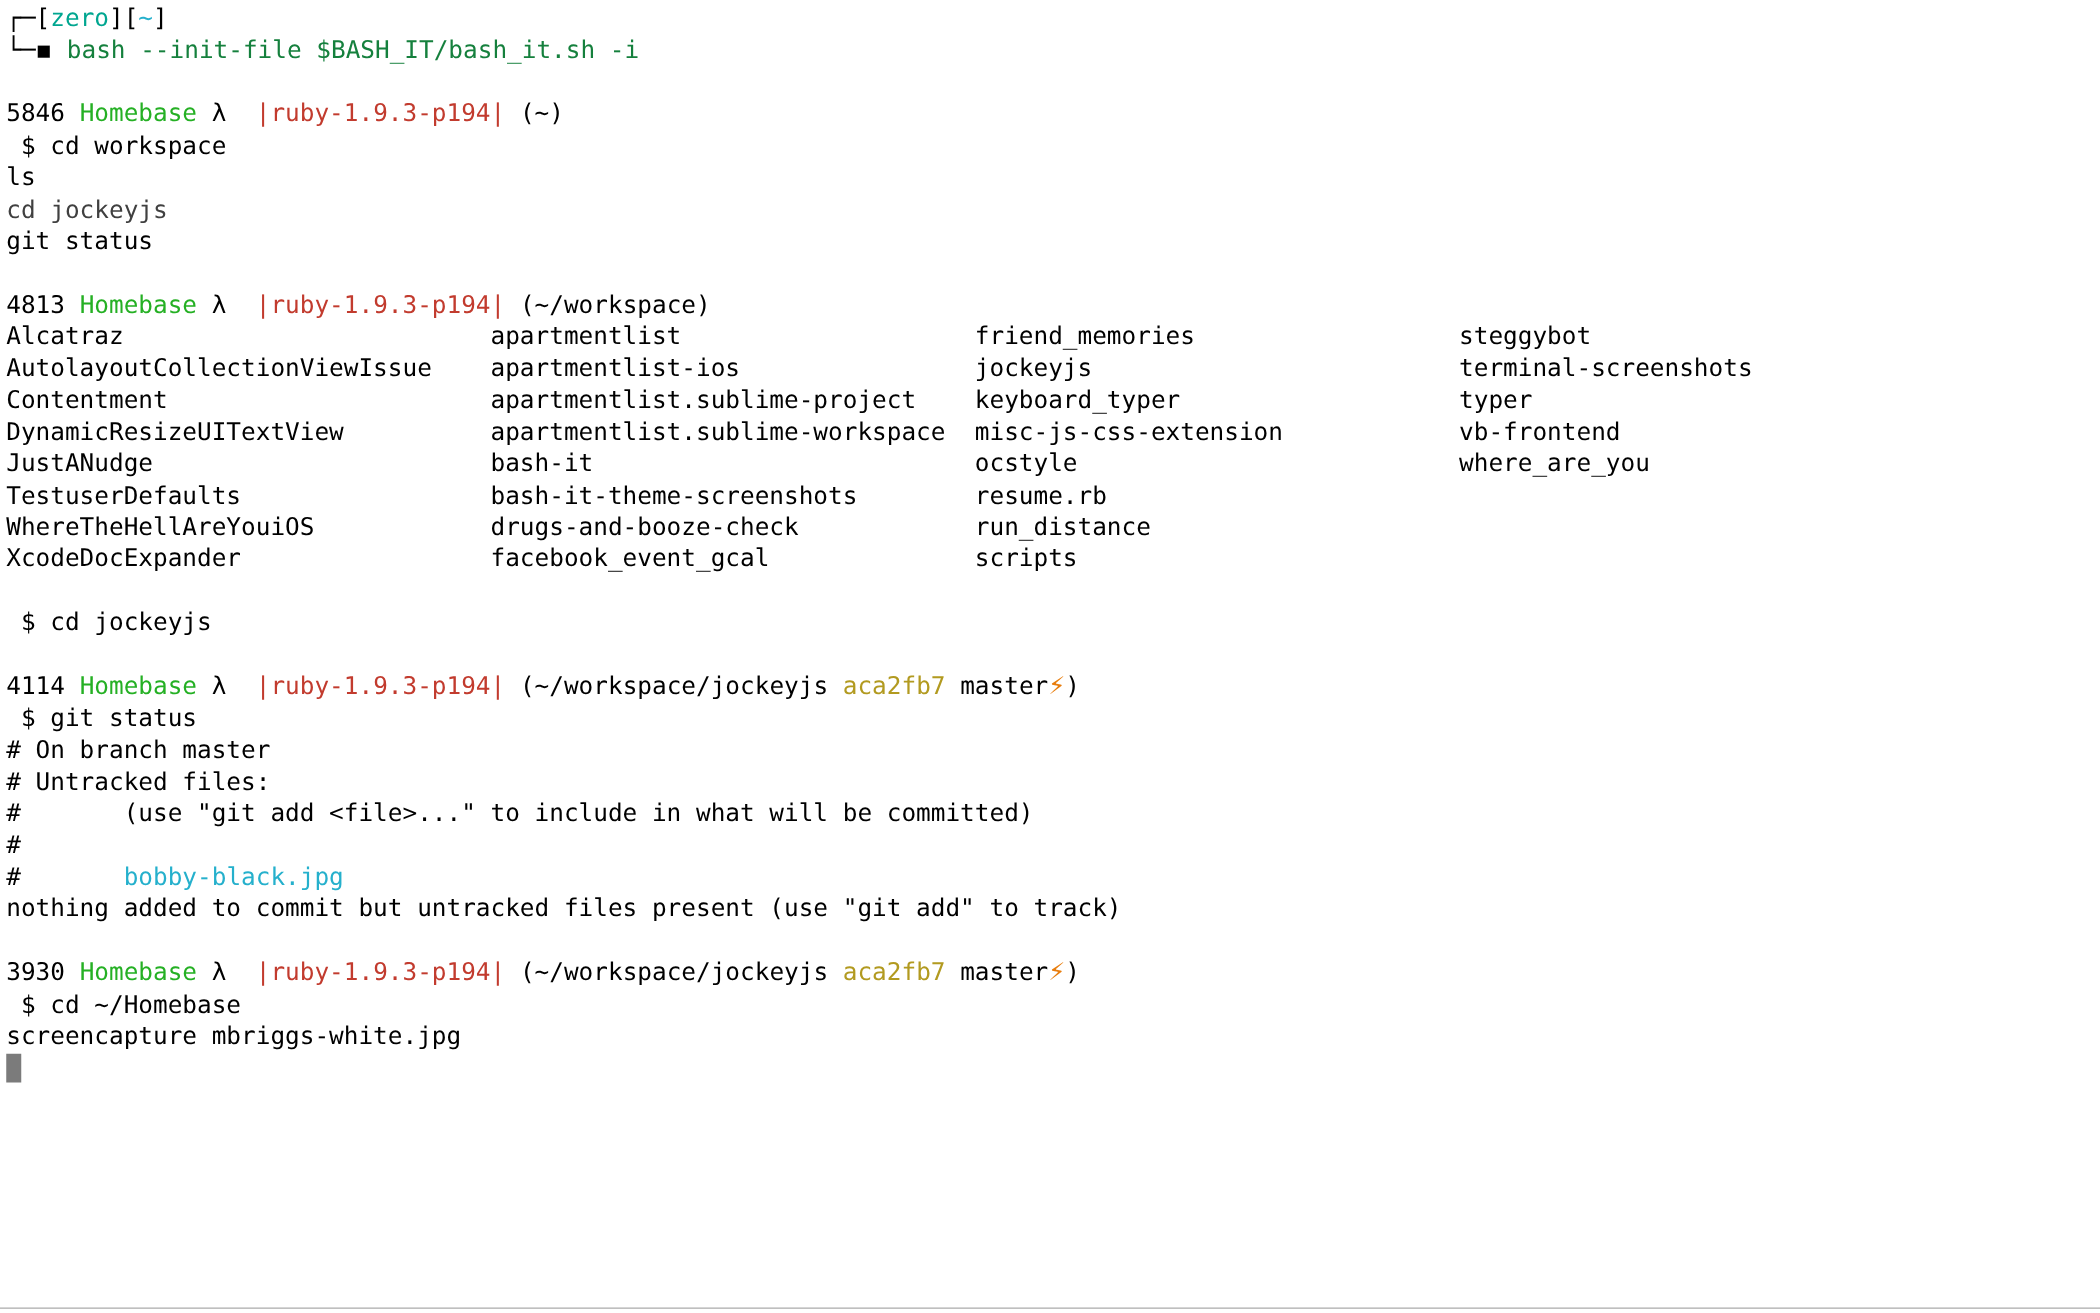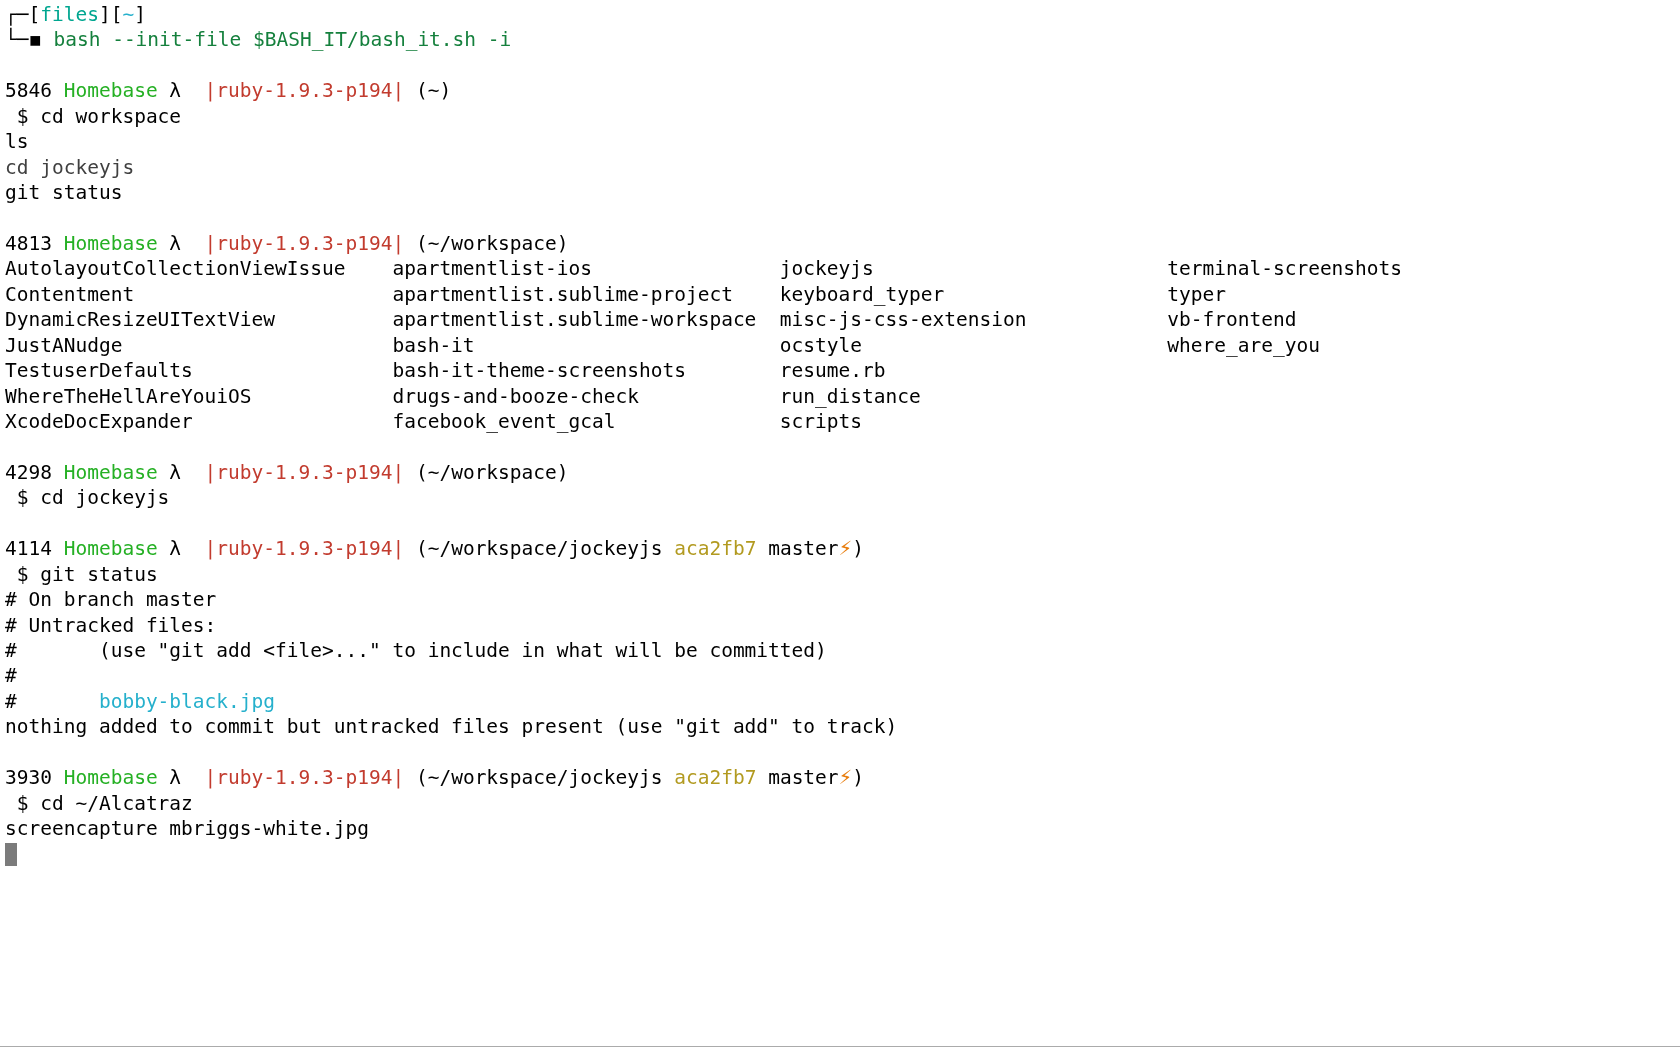--- a/index.html
+++ b/index.html
@@ -28,49 +28,49 @@
     position:absolute;left:0;right:0;bottom:3px;
     border-top:1px solid #ababab;
     height:0;
   }
 </style>
 </head>
 <body>
 
 <div class="terminal">
   <div>
-      <div class="line"><span style="color: rgb(0, 0, 0);">┌─[</span><span style="color: rgb(0, 166, 144);">files</span><span style="color: rgb(0, 0, 0);">][</span><span style="color: rgb(37, 176, 204);">~</span><span style="color: rgb(0, 0, 0);">]</span></div>
+      <div class="line"><span style="color: rgb(0, 0, 0);">┌─[</span><span style="color: rgb(0, 166, 144);">zero</span><span style="color: rgb(0, 0, 0);">][</span><span style="color: rgb(37, 176, 204);">~</span><span style="color: rgb(0, 0, 0);">]</span></div>
       <div class="line"><span style="color: rgb(0, 0, 0);">└─</span><span class="sans" style="color: rgb(0, 0, 0);">▪</span><span style="color: #15803d;"> bash --init-file $BASH_IT/bash_it.sh -i</span></div>
       <div class="line"></div>
       <div class="line"><span style="color: rgb(0, 0, 0);">5846 </span><span style="color: rgb(37, 176, 36);">Homebase</span><span style="color: rgb(0, 0, 0);"> λ</span><span style="color: rgb(0, 0, 0);">  </span><span style="color: rgb(194, 59, 46);">|ruby-1.9.3-p194|</span><span style="color: rgb(0, 0, 0);"> (~)</span></div>
       <div class="line"><span style="color: rgb(0, 0, 0);"> $ cd workspace</span></div>
       <div class="line"><span style="color: rgb(0, 0, 0);">ls</span></div>
       <div class="line"><span style="color: #404040;">cd jockeyjs</span></div>
       <div class="line"><span style="color: rgb(0, 0, 0);">git status</span></div>
       <div class="line"></div>
       <div class="line"><span style="color: rgb(0, 0, 0);">4813 </span><span style="color: rgb(37, 176, 36);">Homebase</span><span style="color: rgb(0, 0, 0);"> λ</span><span style="color: rgb(0, 0, 0);">  </span><span style="color: rgb(194, 59, 46);">|ruby-1.9.3-p194|</span><span style="color: rgb(0, 0, 0);"> (~/workspace)</span></div>
+      <div class="line"><span style="color: rgb(0, 0, 0);">Alcatraz                         apartmentlist                    friend_memories                  steggybot</span></div>
       <div class="line"><span style="color: rgb(0, 0, 0);">AutolayoutCollectionViewIssue    apartmentlist-ios                jockeyjs                         terminal-screenshots</span></div>
       <div class="line"><span style="color: rgb(0, 0, 0);">Contentment                      apartmentlist.sublime-project    keyboard_typer                   typer</span></div>
       <div class="line"><span style="color: rgb(0, 0, 0);">DynamicResizeUITextView          apartmentlist.sublime-workspace  misc-js-css-extension            vb-frontend</span></div>
       <div class="line"><span style="color: rgb(0, 0, 0);">JustANudge                       bash-it                          ocstyle                          where_are_you</span></div>
       <div class="line"><span style="color: rgb(0, 0, 0);">TestuserDefaults                 bash-it-theme-screenshots        resume.rb</span></div>
       <div class="line"><span style="color: rgb(0, 0, 0);">WhereTheHellAreYouiOS            drugs-and-booze-check            run_distance</span></div>
       <div class="line"><span style="color: rgb(0, 0, 0);">XcodeDocExpander                 facebook_event_gcal              scripts</span></div>
       <div class="line"></div>
-      <div class="line"><span style="color: rgb(0, 0, 0);">4298 </span><span style="color: rgb(37, 176, 36);">Homebase</span><span style="color: rgb(0, 0, 0);"> λ</span><span style="color: rgb(0, 0, 0);">  </span><span style="color: rgb(194, 59, 46);">|ruby-1.9.3-p194|</span><span style="color: rgb(0, 0, 0);"> (~/workspace)</span></div>
       <div class="line"><span style="color: rgb(0, 0, 0);"> $ cd jockeyjs</span></div>
       <div class="line"></div>
       <div class="line"><span style="color: rgb(0, 0, 0);">4114 </span><span style="color: rgb(37, 176, 36);">Homebase</span><span style="color: rgb(0, 0, 0);"> λ</span><span style="color: rgb(0, 0, 0);">  </span><span style="color: rgb(194, 59, 46);">|ruby-1.9.3-p194|</span><span style="color: rgb(0, 0, 0);"> (~/workspace/jockeyjs </span><span style="color: rgb(178, 154, 32);">aca2fb7</span><span style="color: rgb(0, 0, 0);"> master</span><span class="sans" style="color: rgb(232, 125, 13);">⚡</span><span style="color: rgb(0, 0, 0);">)</span></div>
       <div class="line"><span style="color: rgb(0, 0, 0);"> $ git status</span></div>
       <div class="line"><span style="color: rgb(0, 0, 0);"># On branch master</span></div>
       <div class="line"><span style="color: rgb(0, 0, 0);"># Untracked files:</span></div>
       <div class="line"><span style="color: rgb(0, 0, 0);">#       (use "git add &lt;file&gt;..." to include in what will be committed)</span></div>
       <div class="line"><span style="color: rgb(0, 0, 0);">#</span></div>
       <div class="line"><span style="color: rgb(0, 0, 0);">#       </span><span style="color: rgb(37, 176, 204);">bobby-black.jpg</span></div>
       <div class="line"><span style="color: rgb(0, 0, 0);">nothing added to commit but untracked files present (use "git add" to track)</span></div>
       <div class="line"></div>
       <div class="line"><span style="color: rgb(0, 0, 0);">3930 </span><span style="color: rgb(37, 176, 36);">Homebase</span><span style="color: rgb(0, 0, 0);"> λ</span><span style="color: rgb(0, 0, 0);">  </span><span style="color: rgb(194, 59, 46);">|ruby-1.9.3-p194|</span><span style="color: rgb(0, 0, 0);"> (~/workspace/jockeyjs </span><span style="color: rgb(178, 154, 32);">aca2fb7</span><span style="color: rgb(0, 0, 0);"> master</span><span class="sans" style="color: rgb(232, 125, 13);">⚡</span><span style="color: rgb(0, 0, 0);">)</span></div>
-      <div class="line"><span style="color: rgb(0, 0, 0);"> $ cd ~/Alcatraz</span></div>
+      <div class="line"><span style="color: rgb(0, 0, 0);"> $ cd ~/Homebase</span></div>
       <div class="line"><span style="color: rgb(0, 0, 0);">screencapture mbriggs-white.jpg</span></div>
       <div class="line"><span class="cursor" style="color: rgb(0, 0, 0); background: rgb(123, 123, 123);">&nbsp;</span></div>
     </div>
   <div class="bottom-edge"></div>
 </div>
 
 </body></html>

